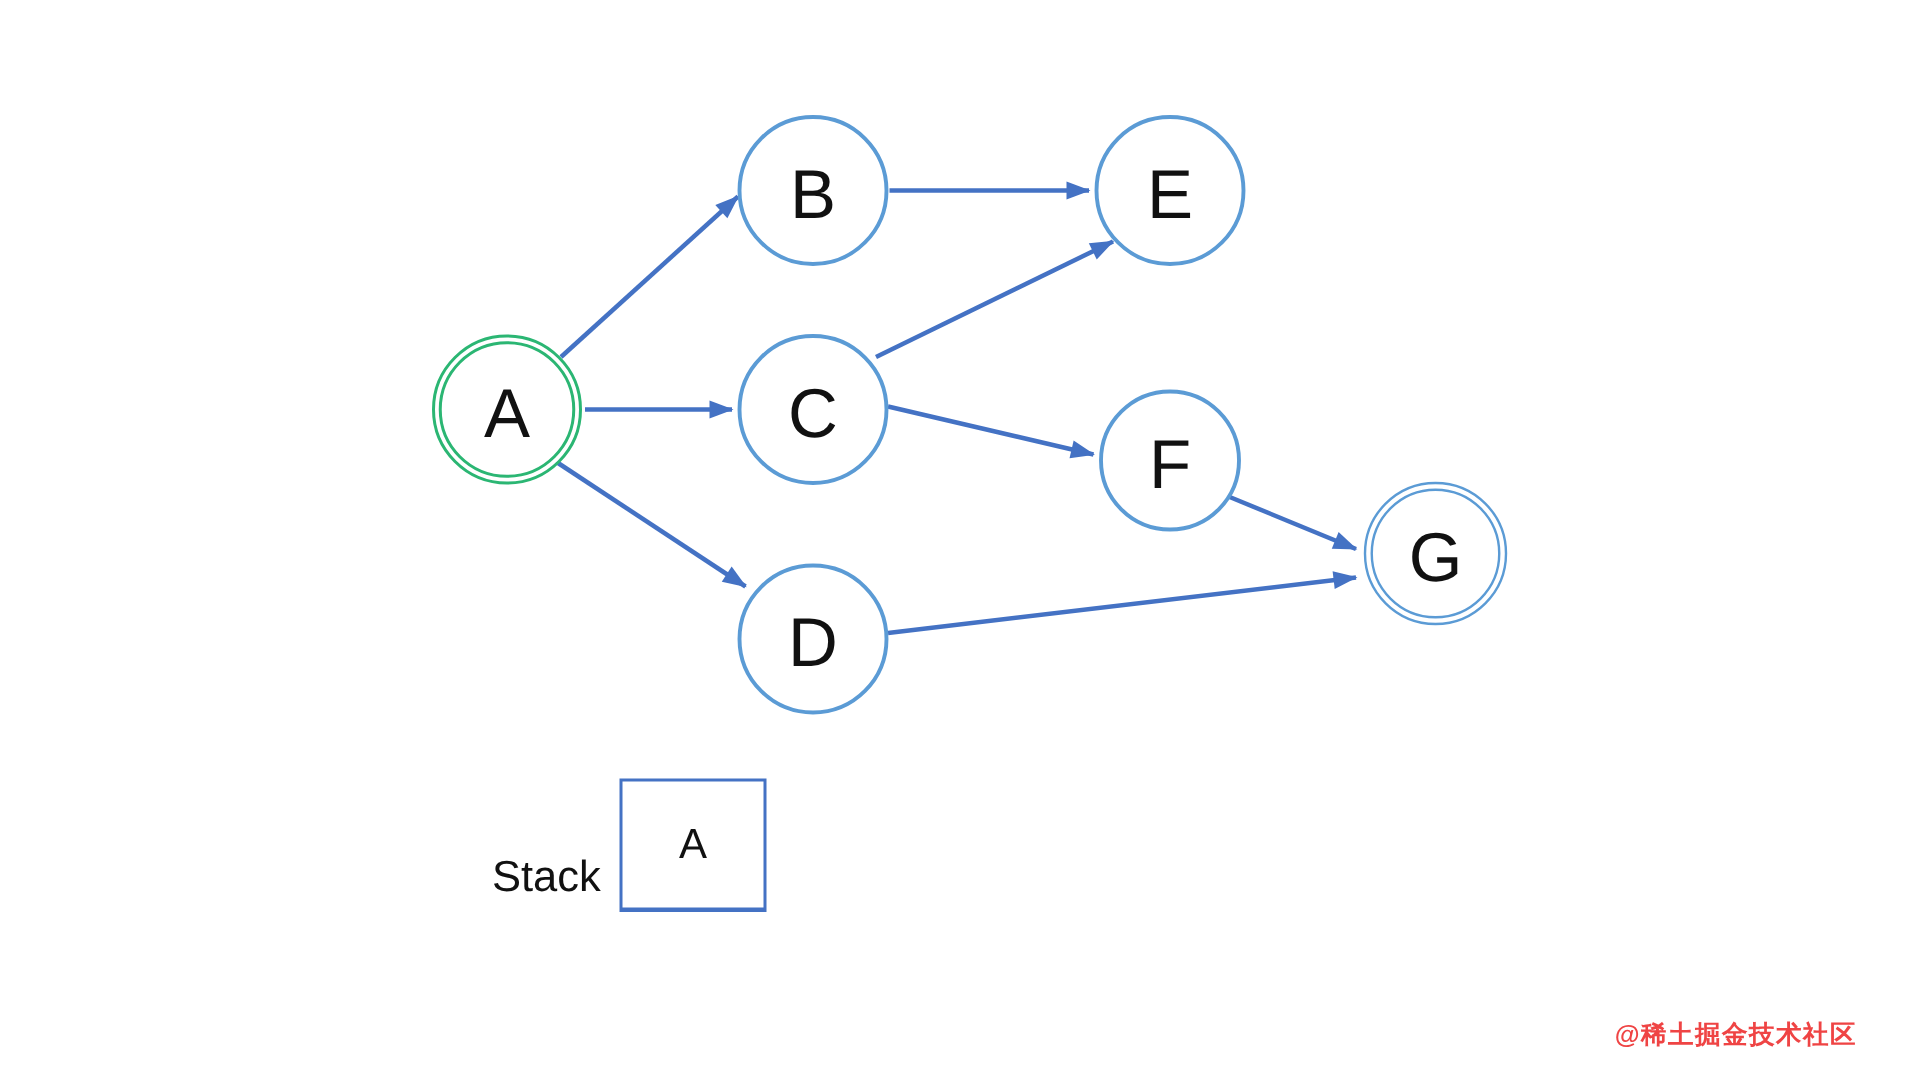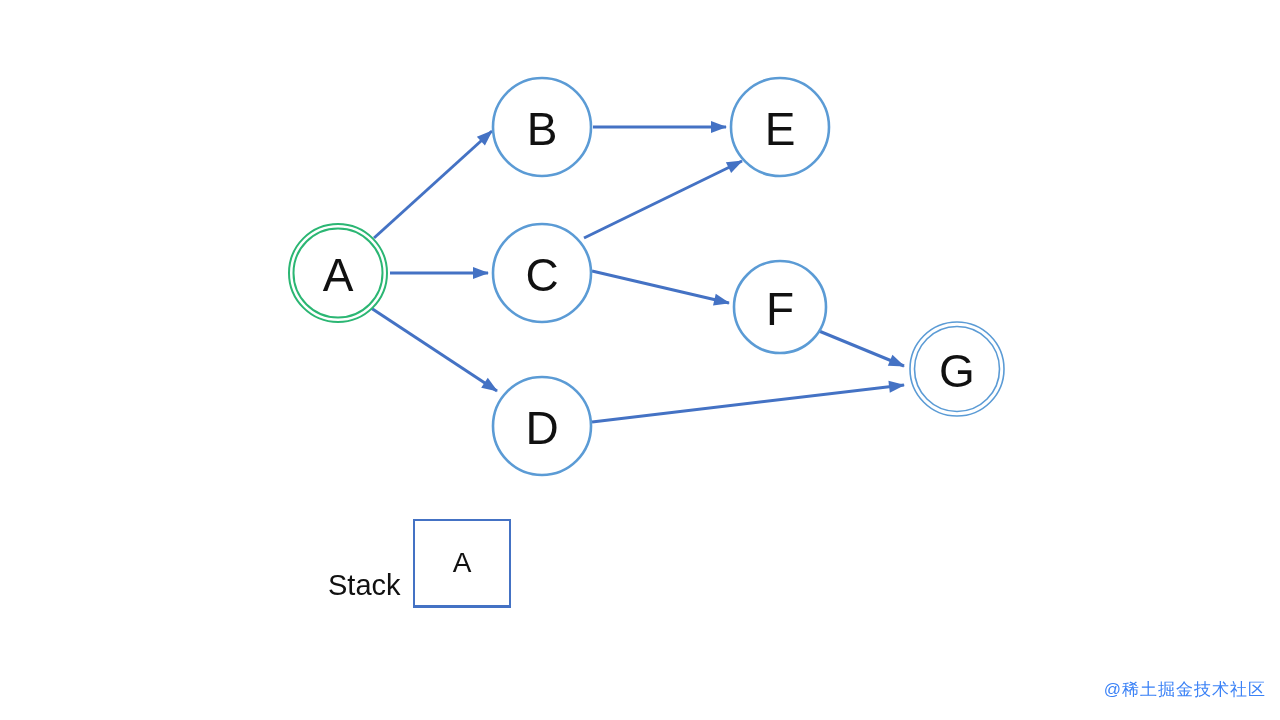--- a/index.html
+++ b/index.html
@@ -48,26 +48,27 @@
     border-bottom-width: 3px;
     background: #ffffff;
     display: flex;
     align-items: center;
     justify-content: center;
     font-size: 28px;
     color: #111111;
   }
   .watermark {
     position: absolute;
-    right: 14px;
+    right: 42px;
     bottom: 19px;
     font-size: 17px;
-    color: #3b82f6;
+    color: #ef4444;
     letter-spacing: 1px;
     white-space: nowrap;
+    font-weight: bold;
   }
 </style>
 </head>
 <body>
 
 <div class="canvas">
 
   <svg class="graph-svg" width="1280" height="720" viewBox="0 0 1280 720" xmlns="http://www.w3.org/2000/svg">
     <defs>
       <marker id="arrowhead" markerUnits="userSpaceOnUse" markerWidth="18" markerHeight="14" refX="16" refY="7" orient="auto">

